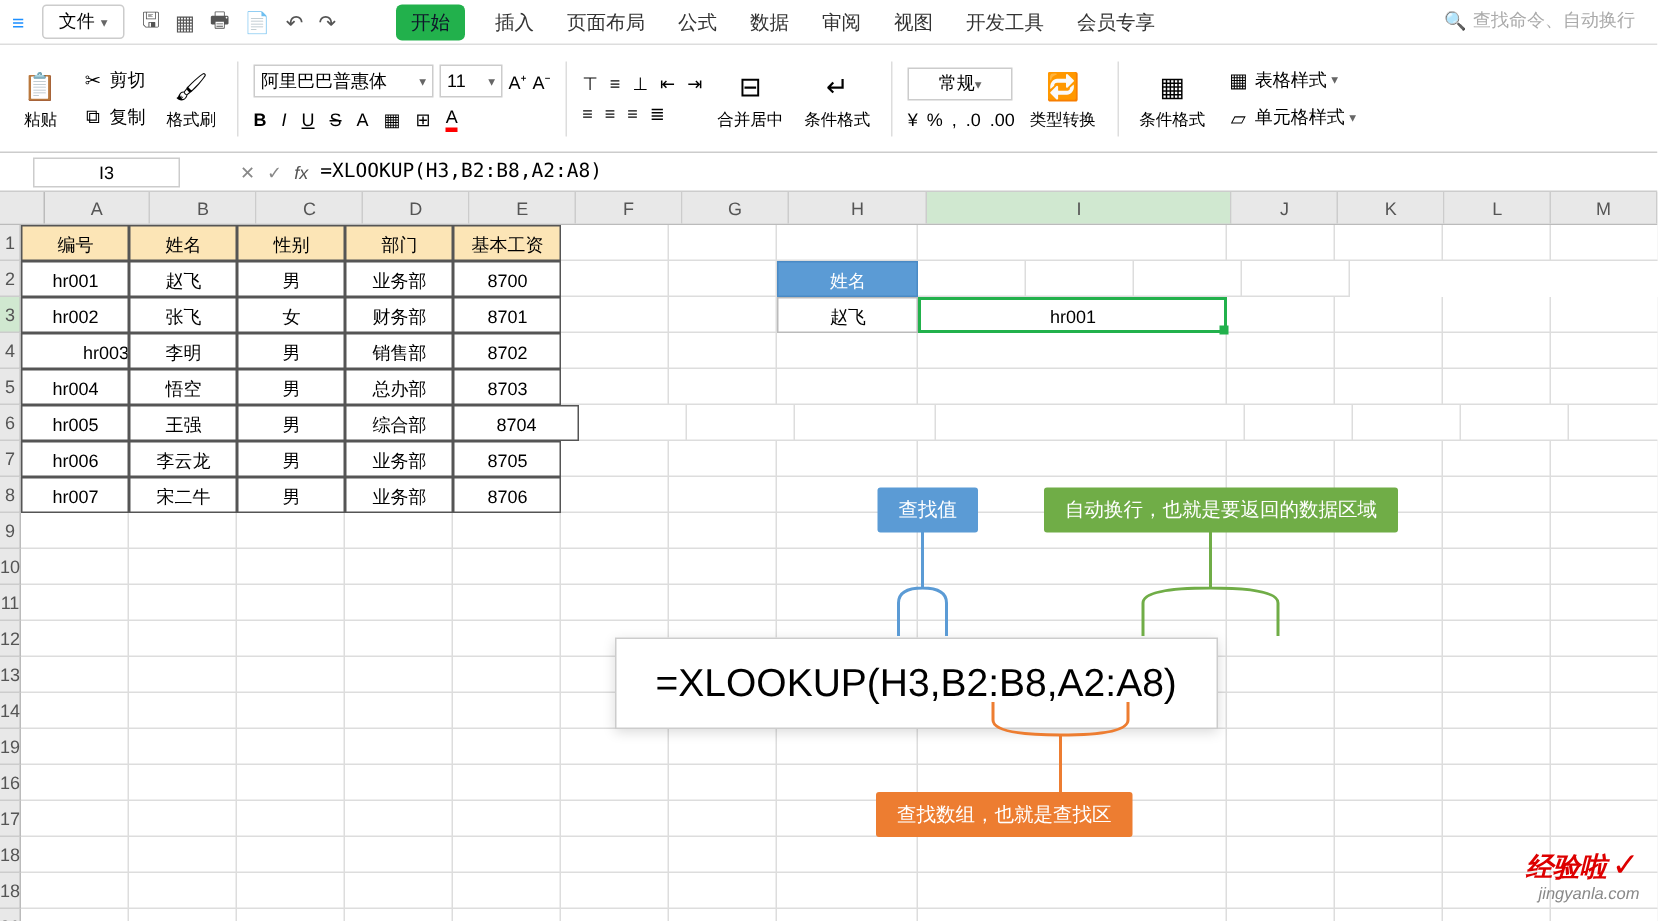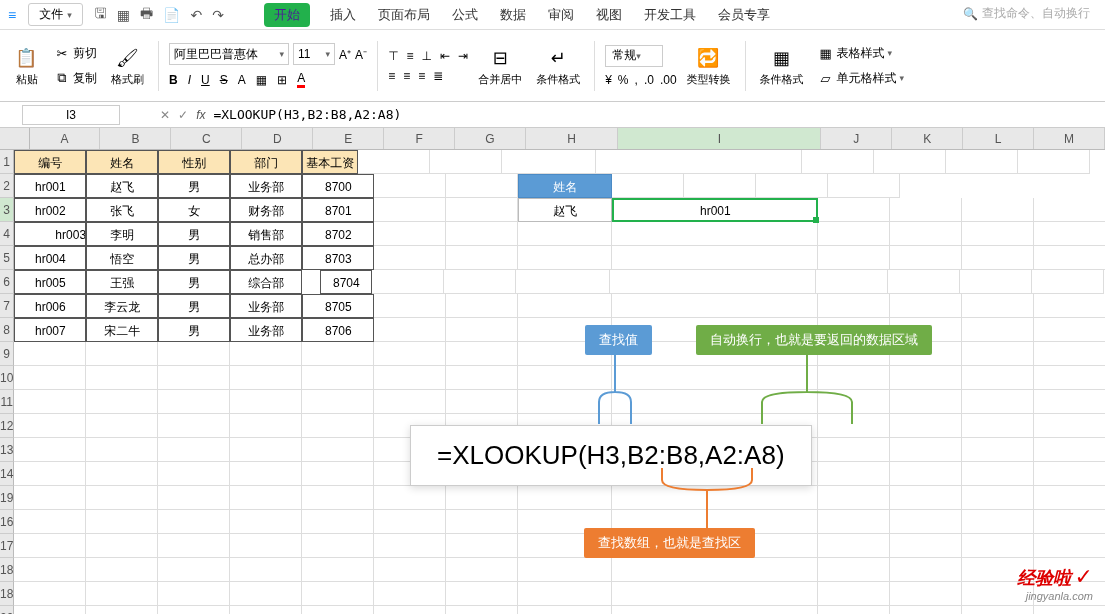--- a/index.html
+++ b/index.html
@@ -5,32 +5,32 @@
   * { box-sizing: border-box; margin: 0; padding: 0; }
   body { font-family: "Microsoft YaHei", Arial, sans-serif; font-size: 12px; background: #fff; width: 1105px; height: 614px; overflow: hidden; position: relative; }
   
   .titlebar { height: 30px; background: #fff; border-bottom: 1px solid #ddd; display: flex; align-items: center; padding: 0 8px; gap: 12px; }
   .file-btn { background: #fff; padding: 2px 10px; border: 1px solid #ccc; border-radius: 3px; display: flex; align-items: center; gap: 4px; }
   .qat { display: flex; gap: 10px; align-items: center; color: #555; }
   .qat span { font-size: 14px; }
   
   .tabbar { display: flex; align-items: center; gap: 18px; padding: 0 280px 0 0; height: 30px; position: absolute; left: 264px; top: 0; }
   .tab { color: #333; padding: 4px 2px; cursor: pointer; font-size: 13px; }
-  .tab.active { background: #22b14c; color: #4c1d95; border-radius: 4px; padding: 3px 10px; }
+  .tab.active { background: #22b14c; color: #0f172a; border-radius: 4px; padding: 3px 10px; }
   .search-box { position: absolute; right: 15px; top: 5px; color: #aaa; font-size: 12px; display: flex; align-items: center; gap: 4px; }
   
   .ribbon { height: 72px; border-bottom: 1px solid #ccc; display: flex; align-items: center; padding: 4px 10px; gap: 6px; background: #fff; }
   .rgroup { display: flex; flex-direction: column; align-items: center; gap: 1px; padding: 0 4px; font-size: 11px; }
   .rbtn { display: flex; align-items: center; gap: 3px; padding: 2px 4px; }
   .ricon { width: 16px; height: 16px; display: inline-flex; align-items: center; justify-content: center; font-size: 13px; }
   .rlarge { width: 26px; height: 26px; font-size: 18px; }
   .divider { width: 1px; height: 50px; background: #ddd; margin: 0 4px; }
   .font-sel { border: 1px solid #ccc; height: 22px; padding: 0 4px; font-size: 12px; display: flex; align-items: center; min-width: 120px; justify-content: space-between; }
   .size-sel { border: 1px solid #ccc; height: 22px; padding: 0 4px; width: 42px; display: flex; align-items: center; justify-content: space-between; }
-  .fmt-sel { border: 1px solid #ccc; height: 22px; padding: 0 6px; width: 58px; display: flex; align-items: center; justify-content: flex-start; }
+  .fmt-sel { border: 1px solid #ccc; height: 22px; padding: 0 6px; width: 70px; display: flex; align-items: center; justify-content: center; }
   
   .namebox-row { height: 26px; border-bottom: 1px solid #ccc; display: flex; align-items: center; background: #fff; }
   .namebox { width: 98px; border: 1px solid #ccc; margin: 0 40px 0 22px; height: 20px; text-align: center; line-height: 18px; background: #fff; }
   .fx-area { display: flex; align-items: center; gap: 8px; flex: 1; }
   .fx-label { font-style: italic; color: #555; }
   .formula-input { border: none; flex: 1; height: 20px; font-family: Consolas, monospace; font-size: 13px; }
   
   .sheet { position: relative; }
   .col-headers { display: flex; height: 22px; background: #e8e8e8; border-bottom: 1px solid #bbb; }
   .corner { width: 30px; border-right: 1px solid #bbb; background: #e8e8e8; }
@@ -258,21 +258,21 @@
         <div class="row-h">18</div>
         <div class="row-h">20</div>
       </div>
     <div class="cells" id="cells">
 
     <div class="cell-row">
           <div class="cell th-cell" style="width: 72px; border: 1px solid rgb(85, 85, 85);">编号</div>
           <div class="cell th-cell" style="width: 72px; border: 1px solid rgb(85, 85, 85);">姓名</div>
           <div class="cell th-cell" style="width: 72px; border: 1px solid rgb(85, 85, 85);">性别</div>
           <div class="cell th-cell" style="width: 72px; border: 1px solid rgb(85, 85, 85);">部门</div>
-          <div class="cell th-cell" style="width: 56px; border: 1px solid rgb(85, 85, 85);">基本工资</div>
+          <div class="cell th-cell" style="width: 72px; border: 1px solid rgb(85, 85, 85);">基本工资</div>
           <div class="cell" style="width: 72px;"></div>
           <div class="cell" style="width: 72px;"></div>
           <div class="cell" style="width: 94px;"></div>
           <div class="cell" style="width: 206px;"></div>
           <div class="cell" style="width: 72px;"></div>
           <div class="cell" style="width: 72px;"></div>
           <div class="cell" style="width: 72px;"></div>
           <div class="cell" style="width: 72px;"></div>
         </div>
         <div class="cell-row">
@@ -332,21 +332,21 @@
           <div class="cell" style="width: 72px;"></div>
           <div class="cell" style="width: 72px;"></div>
           <div class="cell" style="width: 72px;"></div>
           <div class="cell" style="width: 72px;"></div>
         </div>
         <div class="cell-row">
           <div class="cell" style="width: 72px; border: 1px solid rgb(85, 85, 85);">hr005</div>
           <div class="cell" style="width: 72px; border: 1px solid rgb(85, 85, 85);">王强</div>
           <div class="cell" style="width: 72px; border: 1px solid rgb(85, 85, 85);">男</div>
           <div class="cell" style="width: 72px; border: 1px solid rgb(85, 85, 85);">综合部</div>
-          <div class="cell" style="width: 52px; border: 1px solid rgb(85, 85, 85); margin-left: 18px;">8704</div>
+          <div class="cell" style="width: 84px; border: 1px solid rgb(85, 85, 85);">8704</div>
           <div class="cell" style="width: 72px;"></div>
           <div class="cell" style="width: 72px;"></div>
           <div class="cell" style="width: 94px;"></div>
           <div class="cell" style="width: 206px;"></div>
           <div class="cell" style="width: 72px;"></div>
           <div class="cell" style="width: 72px;"></div>
           <div class="cell" style="width: 72px;"></div>
           <div class="cell" style="width: 72px;"></div>
         </div>
         <div class="cell-row">

